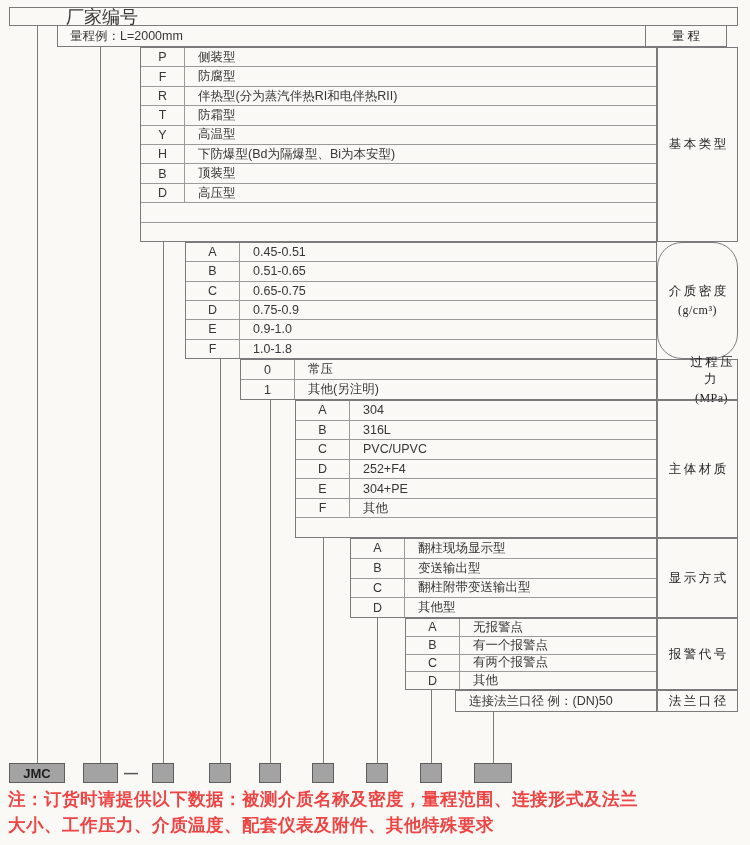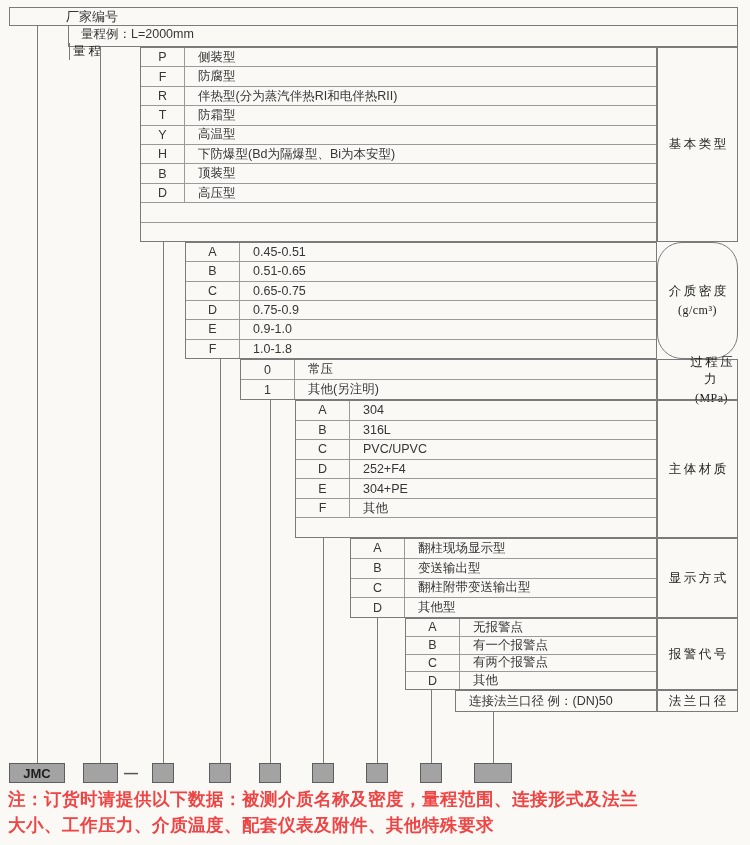--- a/index.html
+++ b/index.html
@@ -6,31 +6,31 @@
   html,body { margin:0; padding:0; }
   .page {
     position:relative; width:750px; height:845px;
     background:#faf9f6; overflow:hidden;
     font-family:"Liberation Sans", sans-serif; color:#363636;
   }
   
   .factory {
     position:absolute; left:9px; top:7px; width:729px; height:19px;
     box-sizing:border-box; border:1px solid #7b7b7b;
-    display:flex; align-items:center; font-size:13px;
+    display:flex; align-items:center; font-size:18px;
   }
   .factory span { padding-left:56px; }
   .range {
-    position:absolute; left:68px; top:25px; width:670px; height:22px;
-    box-sizing:border-box; border:1px solid #7b7b7b; display:flex;flex-direction:column;
+    position:absolute; left:57px; top:25px; width:670px; height:22px;
+    box-sizing:border-box; border:1px solid #7b7b7b; display:flex;
   }
   .range-text { flex:1; display:flex; align-items:center; padding-left:12px; font-size:12.5px; }
   .range-label-cell {
     width:81px; box-sizing:border-box; border-left:1px solid #7b7b7b;
-    display:flex; align-items:center; 
+    display:flex; align-items:center; justify-content:center;
     font-family:"Liberation Serif", serif; font-size:12.5px; letter-spacing:3px;
     color:#1e1e1e;
   }
   .range-label-cell span { text-indent:3px; }
   
   .sec {
     position:absolute; box-sizing:border-box; border:1px solid #7b7b7b;
     display:flex; flex-direction:column;
   }
   .row { flex:1; display:flex; box-sizing:border-box; border-bottom:1px solid #9a9a9a; min-height:0; }

